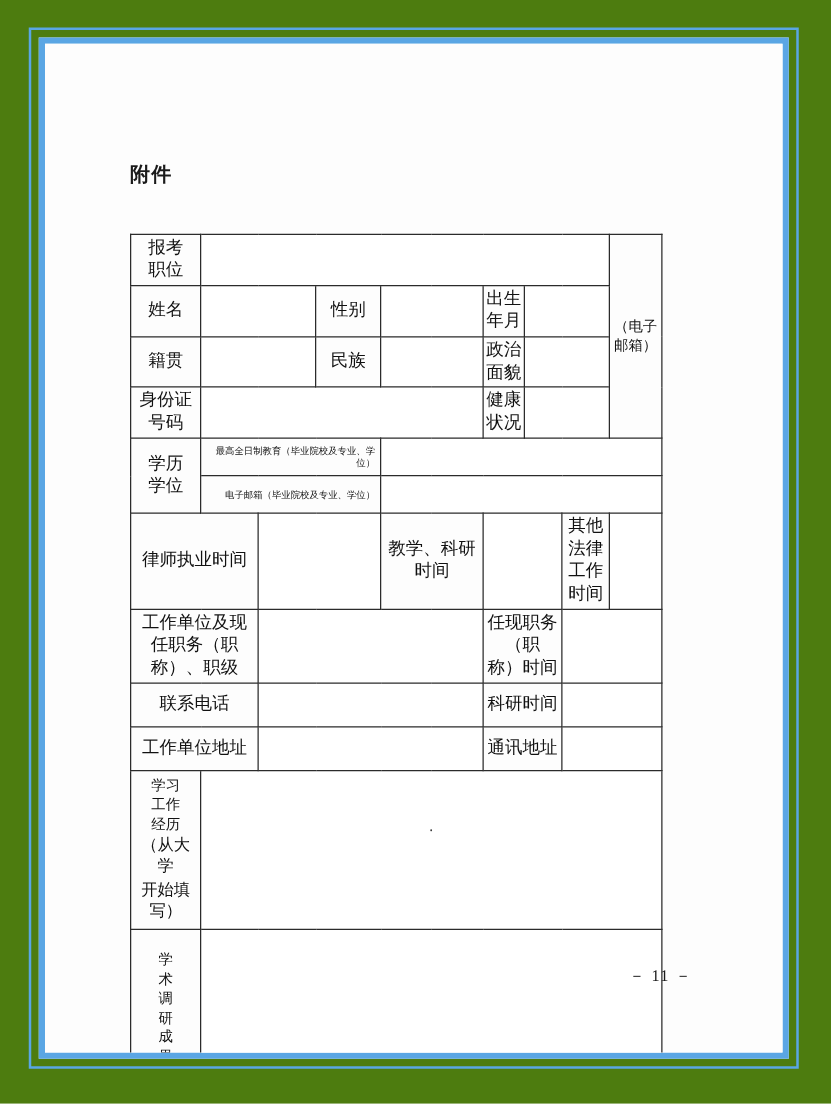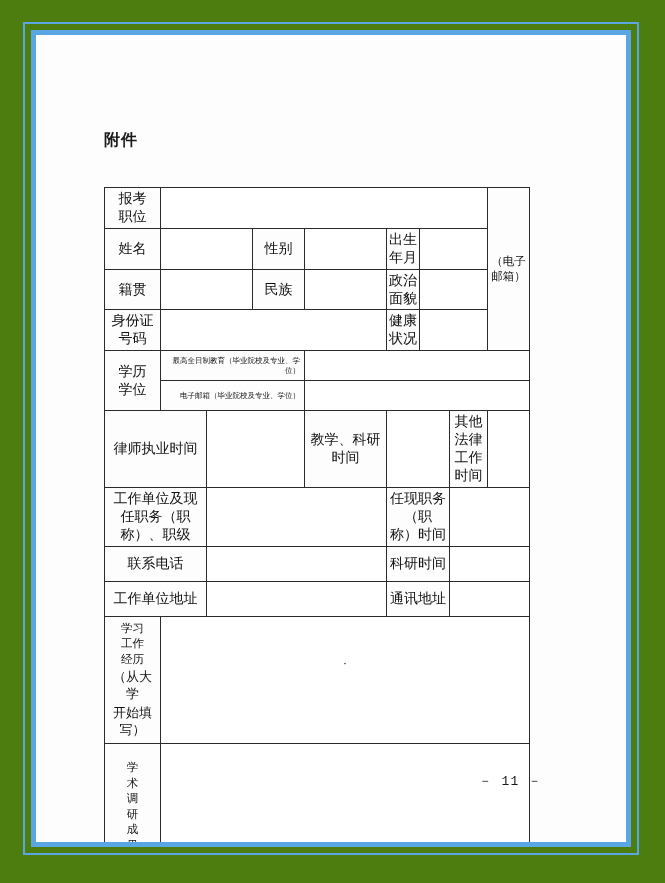--- a/index.html
+++ b/index.html
@@ -106,24 +106,24 @@
     display: block;
     width: 100%;
     text-align: center;
     font-size: 11px;
     color: #333;
     padding-bottom: 30px;
   }
   
   .page-number {
     position: absolute;
-    right: 84px;
+    right: 72px;
     top: 737px;
     font-size: 13px;
-    font-family: Liberation Mono, monospace;
+    font-family: Liberation Serif, serif;
     letter-spacing: 1px;
   }
 </style>
 </head>
 <body>
 
 <div class="page">
 
   <div class="frame-outer"></div>
   <div class="frame-inner"></div>

